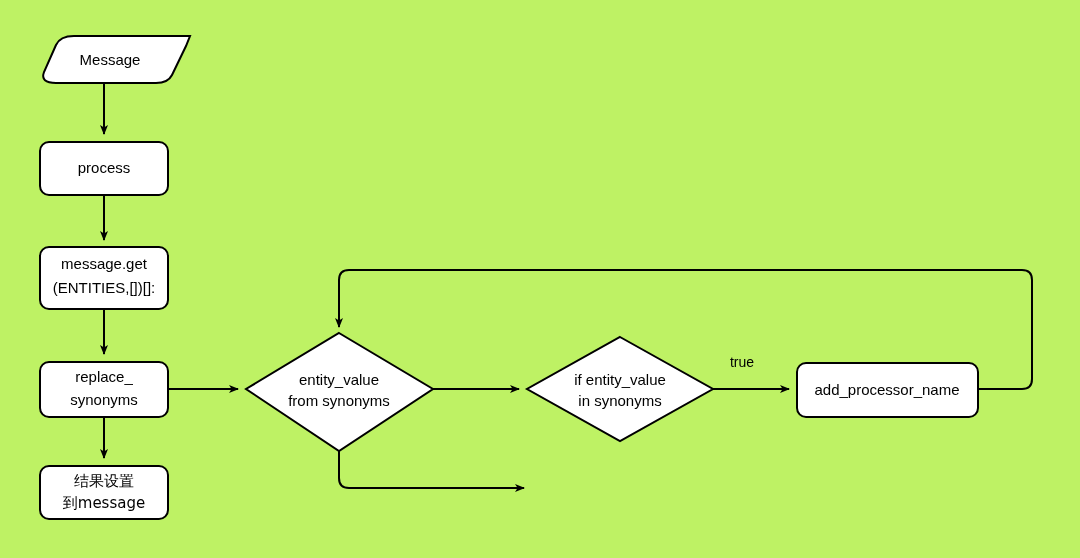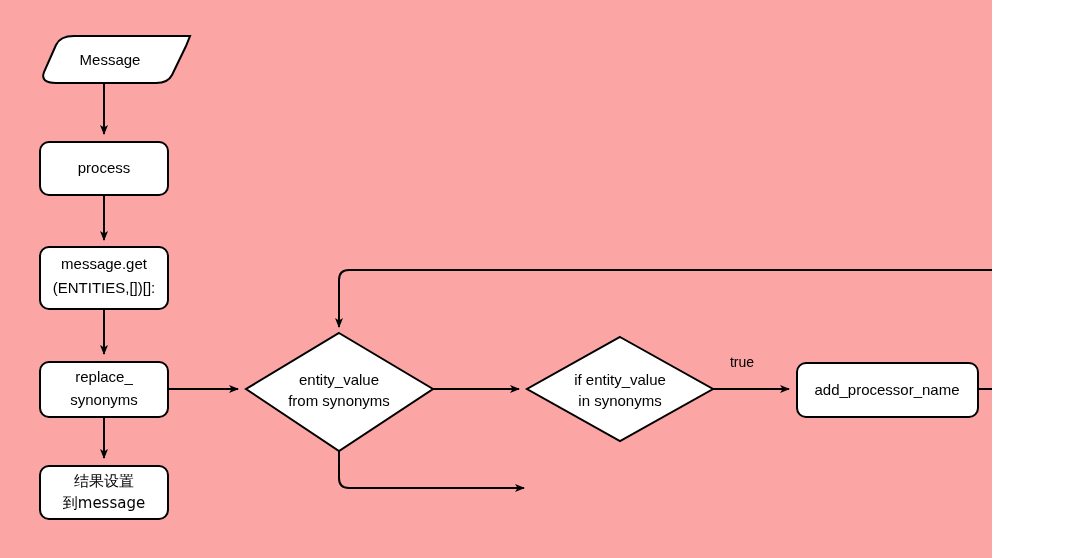--- a/index.html
+++ b/index.html
@@ -5,23 +5,23 @@
   html, body {
     margin: 0;
     padding: 0;
     background: #ffffff;
   }
   body {
     font-family: "Liberation Sans", sans-serif;
   }
   #canvas {
     position: relative;
-    width: 992px;
+    width: 1080px;
     height: 558px;
-    background: #fca5a5;
+    background: #bef264;
     overflow: hidden;
   }
   #flow-svg {
     position: absolute;
     left: 0;
     top: 0;
     width: 1080px;
     height: 558px;
   }
   .node-shape {

